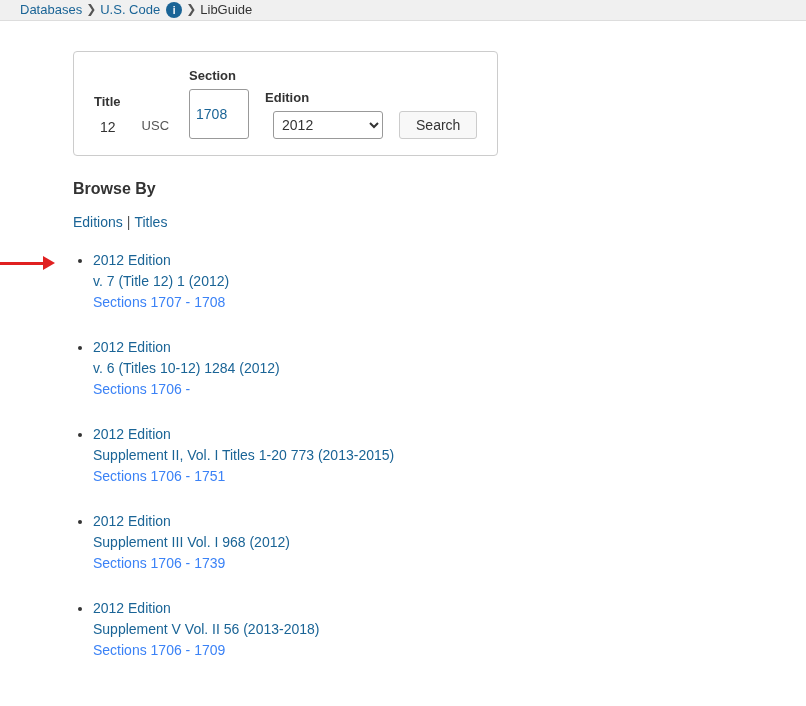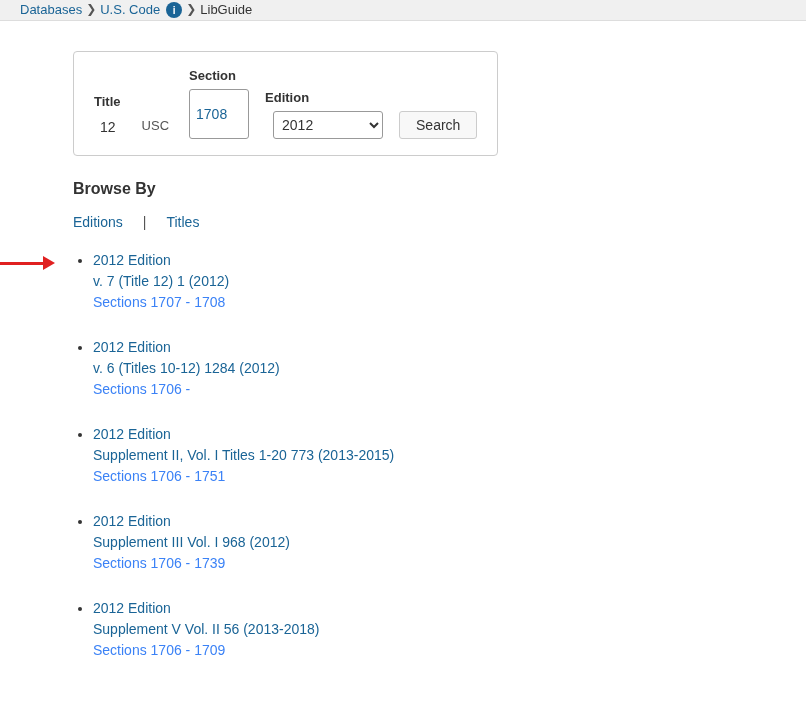--- a/index.html
+++ b/index.html
@@ -117,21 +117,21 @@
       margin-bottom: 20px;
     }
     .browse-title {
       font-size: 16px;
       font-weight: bold;
       color: #333;
       margin-bottom: 16px;
     }
     .browse-links {
       display: flex;
-      gap: 20px;
+      gap: 4px;
       align-items: center;
     }
     .browse-links a {
       color: #1a6496;
       text-decoration: none;
       font-size: 14px;
     }
     .divider { color: #555; }
     .results-header {
       font-size: 14px;

